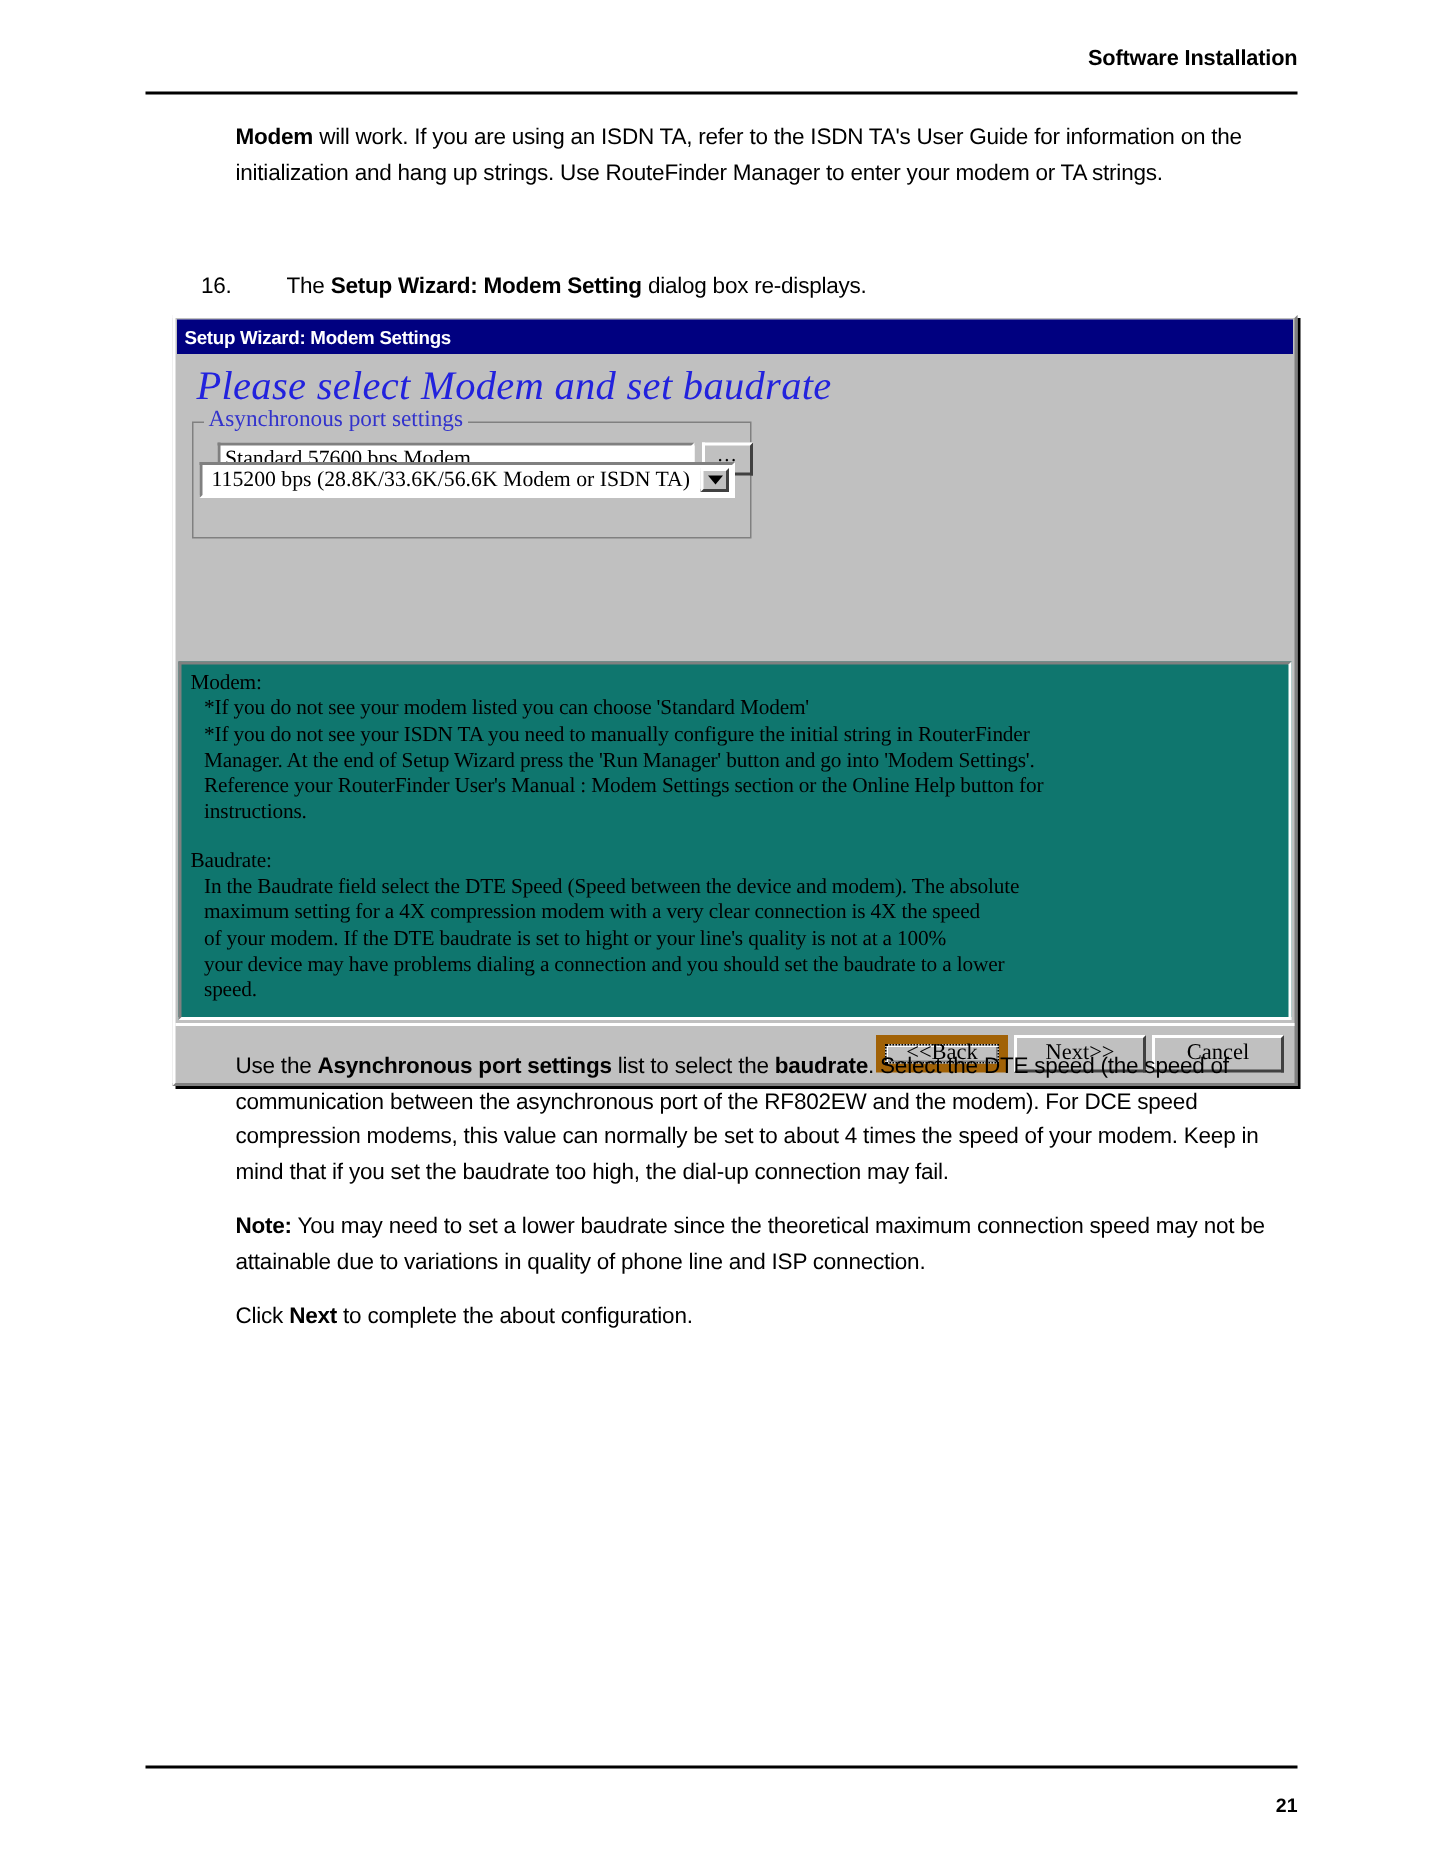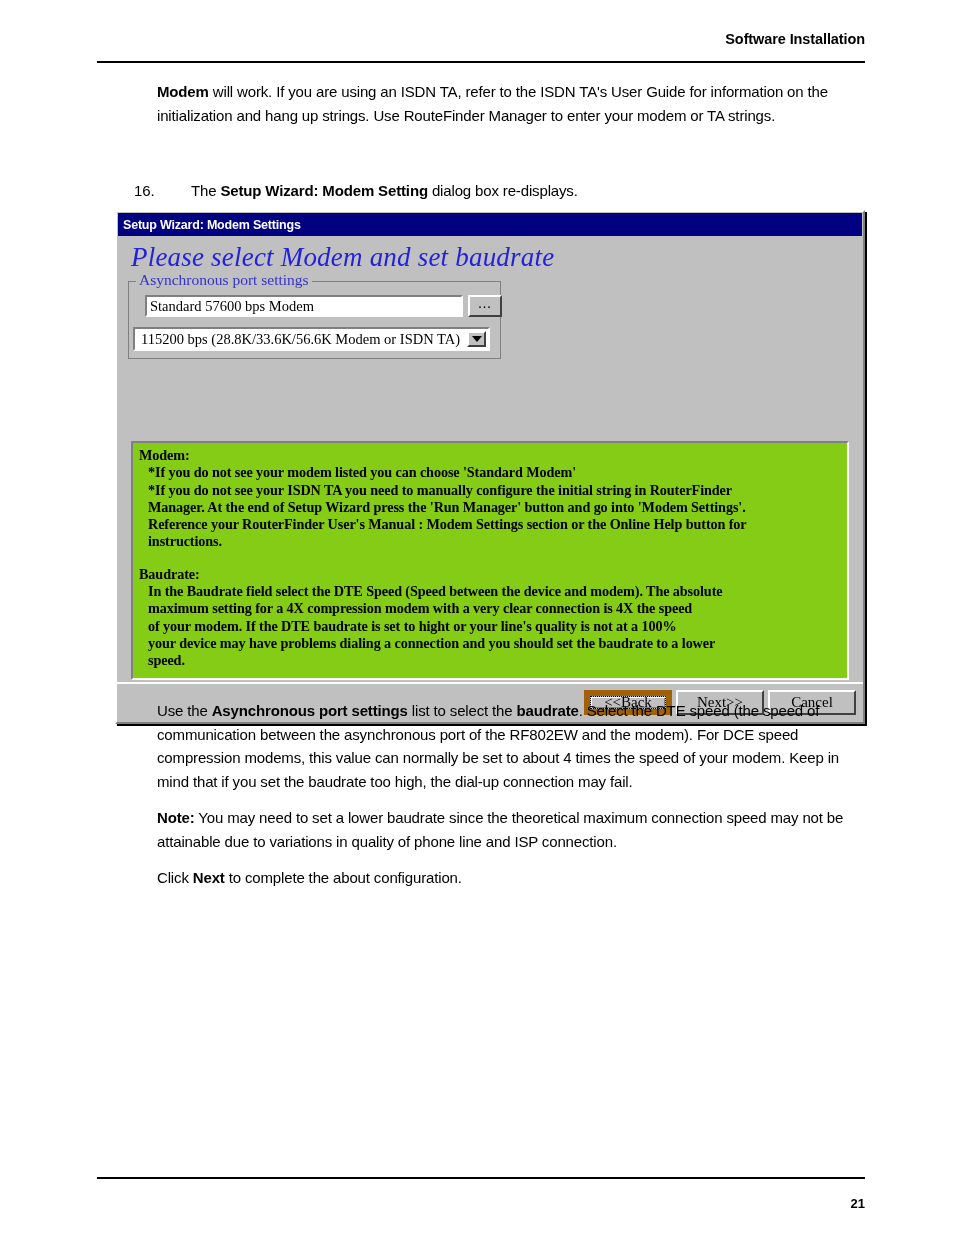--- a/index.html
+++ b/index.html
@@ -135,21 +135,21 @@
     line-height: 16px;
     white-space: nowrap;
   }
   .field-row {
     display: flex;
     align-items: center;
     margin: 0;
     position: absolute;
   }
   .row-1 { left: 16px; top: 13px; }
-  .row-2 { left: 4px; top: 45px; }
+  .row-2 { left: 4px; top: 26px; }
 
   .textfield {
     width: 318px;
     height: 22px;
     background: #ffffff;
     border-top: 2px solid #808080;
     border-left: 2px solid #808080;
     border-right: 2px solid #ffffff;
     border-bottom: 2px solid #ffffff;
     box-sizing: border-box;
@@ -222,29 +222,28 @@
     width: 0; height: 0;
     border-left: 5px solid transparent;
     border-right: 5px solid transparent;
     border-top: 6px solid #000000;
   }
 
   .spacer-area { height: 82px; }
 
   
   .helppanel {
-    margin: 0 14px;
+    margin: 0 2px;
     border-top: 2px solid #808080;
     border-left: 2px solid #808080;
     border-right: 2px solid #ffffff;
     border-bottom: 2px solid #ffffff;
-    background: #84cc16;
+    background: #0f766e;
     padding: 4px 6px 8px 6px;
     box-sizing: border-box;
-    font-weight: bold;
   }
   .help-line {
     font-family: "Liberation Serif", serif;
     font-size: 14.2px;
     line-height: 17.3px;
     color: #000000;
     white-space: nowrap;
     letter-spacing: -0.1px;
   }
   .help-indent { padding-left: 9px; }

